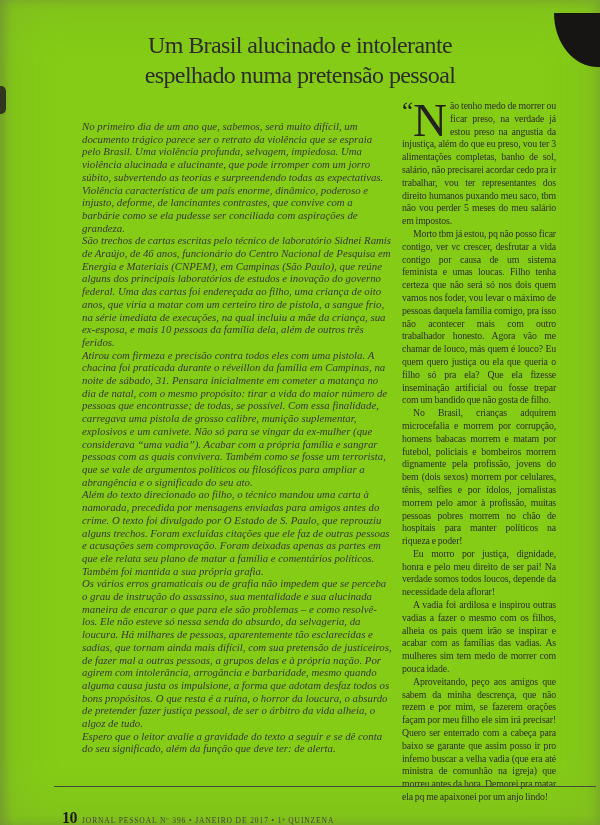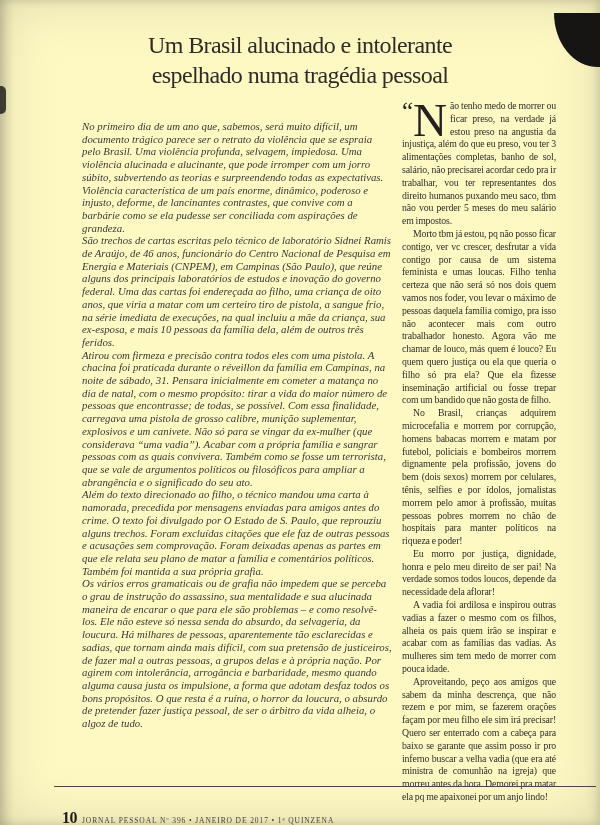--- a/index.html
+++ b/index.html
@@ -1,18 +1,18 @@
 <!DOCTYPE html>
 <html lang="pt"><head>
 <meta charset="utf-8">
 <style>
   html,body{margin:0;padding:0;background:#e7e5e1;}
   .paper{
     position:relative;width:600px;height:825px;overflow:hidden;
-    background:#fef9c3;
+    background:#84cc16;
     font-family:"Liberation Serif", serif;
     box-shadow: inset 0 0 55px rgba(110,104,92,.22), inset -4px 0 10px rgba(100,95,85,.18), inset 3px 0 8px rgba(100,95,85,.14);
   }
   .corner-artifact{
     position:absolute;top:13px;right:0;width:46px;height:54px;
     background:#161513;border-bottom-left-radius:95% 100%;
   }
   .edge-notch{
     position:absolute;left:0;top:86px;width:6px;height:28px;
     background:#23211e;border-radius:0 5px 5px 0;opacity:.85;
@@ -64,31 +64,32 @@
 <body>
 
 <div class="paper">
 
   <div class="edge-smudge"></div>
   <div class="corner-artifact"></div>
   <div class="edge-notch"></div>
 
   <h1 class="title">
     <span>Um Brasil alucinado e intolerante</span>
-    <span>espelhado numa tragédia pessoal</span>
+    <span>espelhado numa pretensão pessoal</span>
   </h1>
 
   <div class="columns">
 
     <div class="col-left">
       <p>No primeiro dia de um ano que, sabemos, será muito difícil, um documento trágico parece ser o retrato da violência que se espraia pelo Brasil. Uma violência profunda, selvagem, impiedosa. Uma violência alucinada e alucinante, que pode irromper com um jorro súbito, subvertendo as teorias e surpreendendo todas as expectativas. Violência característica de um país enorme, dinâmico, poderoso e injusto, deforme, de lancinantes contrastes, que convive com a barbárie como se ela pudesse ser conciliada com aspirações de grandeza.</p>
       <p>São trechos de cartas escritas pelo técnico de laboratório Sidnei Ramis de Araújo, de 46 anos, funcionário do Centro Nacional de Pesquisa em Energia e Materiais (CNPEM), em Campinas (São Paulo), que reúne alguns dos principais laboratórios de estudos e inovação do governo federal. Uma das cartas foi endereçada ao filho, uma criança de oito anos, que viria a matar com um certeiro tiro de pistola, a sangue frio, na série imediata de execuções, na qual incluiu a mãe da criança, sua ex-esposa, e mais 10 pessoas da família dela, além de outros três feridos.</p>
       <p>Atirou com firmeza e precisão contra todos eles com uma pistola. A chacina foi praticada durante o réveillon da família em Campinas, na noite de sábado, 31. Pensara inicialmente em cometer a matança no dia de natal, com o mesmo propósito: tirar a vida do maior número de pessoas que encontrasse; de todas, se possível. Com essa finalidade, carregava uma pistola de grosso calibre, munição suplementar, explosivos e um canivete. Não só para se vingar da ex-mulher (que considerava “uma vadia”). Acabar com a própria família e sangrar pessoas com as quais convivera. Também como se fosse um terrorista, que se vale de argumentos políticos ou filosóficos para ampliar a abrangência e o significado do seu ato.</p>
       <p>Além do texto direcionado ao filho, o técnico mandou uma carta à namorada, precedida por mensagens enviadas para amigos antes do crime. O texto foi divulgado por O Estado de S. Paulo, que reprouziu alguns trechos. Foram excluídas citações que ele faz de outras pessoas e acusações sem comprovação. Foram deixadas apenas as partes em que ele relata seu plano de matar a família e comentários políticos. Também foi mantida a sua própria grafia.</p>
       <p>Os vários erros gramaticais ou de grafia não impedem que se perceba o grau de instrução do assassino, sua mentalidade e sua alucinada maneira de encarar o que para ele são problemas – e como resolvê-los. Ele não esteve só nessa senda do absurdo, da selvageria, da loucura. Há milhares de pessoas, aparentemente tão esclarecidas e sadias, que tornam ainda mais difícil, com sua pretensão de justiceiros, de fazer mal a outras pessoas, a grupos delas e à própria nação. Por agirem com intolerância, arrogância e barbaridade, mesmo quando alguma causa justa os impulsione, a forma que adotam desfaz todos os bons propósitos. O que resta é a ruína, o horror da loucura, o absurdo de pretender fazer justiça pessoal, de ser o árbitro da vida alheia, o algoz de tudo.</p>
+      <p>Espero que o leitor avalie a gravidade do texto a seguir e se dê conta do seu significado, além da função que deve ter: de alerta.</p>
     </div>
 
     <div class="col-right">
       <p class="first">
         <span class="dcwrap"><span class="oq">“</span><span class="dc">N</span></span><span>ão tenho medo de morrer ou ficar preso, na verdade já estou preso na angustia da injustiça, além do que eu preso, vou ter 3 alimentações completas, banho de sol, salário, não precisarei acordar cedo pra ir trabalhar, vou ter representantes dos direito humanos puxando meu saco, tbm não vou perder 5 meses do meu salário em impostos.</span>
       </p>
       <p>Morto tbm já estou, pq não posso ficar contigo, ver vc crescer, desfrutar a vida contigo por causa de um sistema feminista e umas loucas. Filho tenha certeza que não será só nos dois quem vamos nos foder, vou levar o máximo de pessoas daquela família comigo, pra isso não acontecer mais com outro trabalhador honesto. Agora vão me chamar de louco, más quem é louco? Eu quem quero justiça ou ela que queria o filho só pra ela? Que ela fizesse inseminação artificial ou fosse trepar com um bandido que não gosta de filho.</p>
       <p>No Brasil, crianças adquirem microcefalia e morrem por corrupção, homens babacas morrem e matam por futebol, policiais e bombeiros morrem dignamente pela profissão, jovens do bem (dois sexos) morrem por celulares, tênis, selfies e por ídolos, jornalistas morrem pelo amor à profissão, muitas pessoas pobres morrem no chão de hospitais para manter políticos na riqueza e poder!</p>
       <p>Eu morro por justiça, dignidade, honra e pelo meu direito de ser pai! Na verdade somos todos loucos, depende da necessidade dela aflorar!</p>
       <p>A vadia foi ardilosa e inspirou outras vadias a fazer o mesmo com os filhos, alheia os pais quem irão se inspirar e acabar com as famílias das vadias. As mulheres sim tem medo de morrer com pouca idade.</p>

